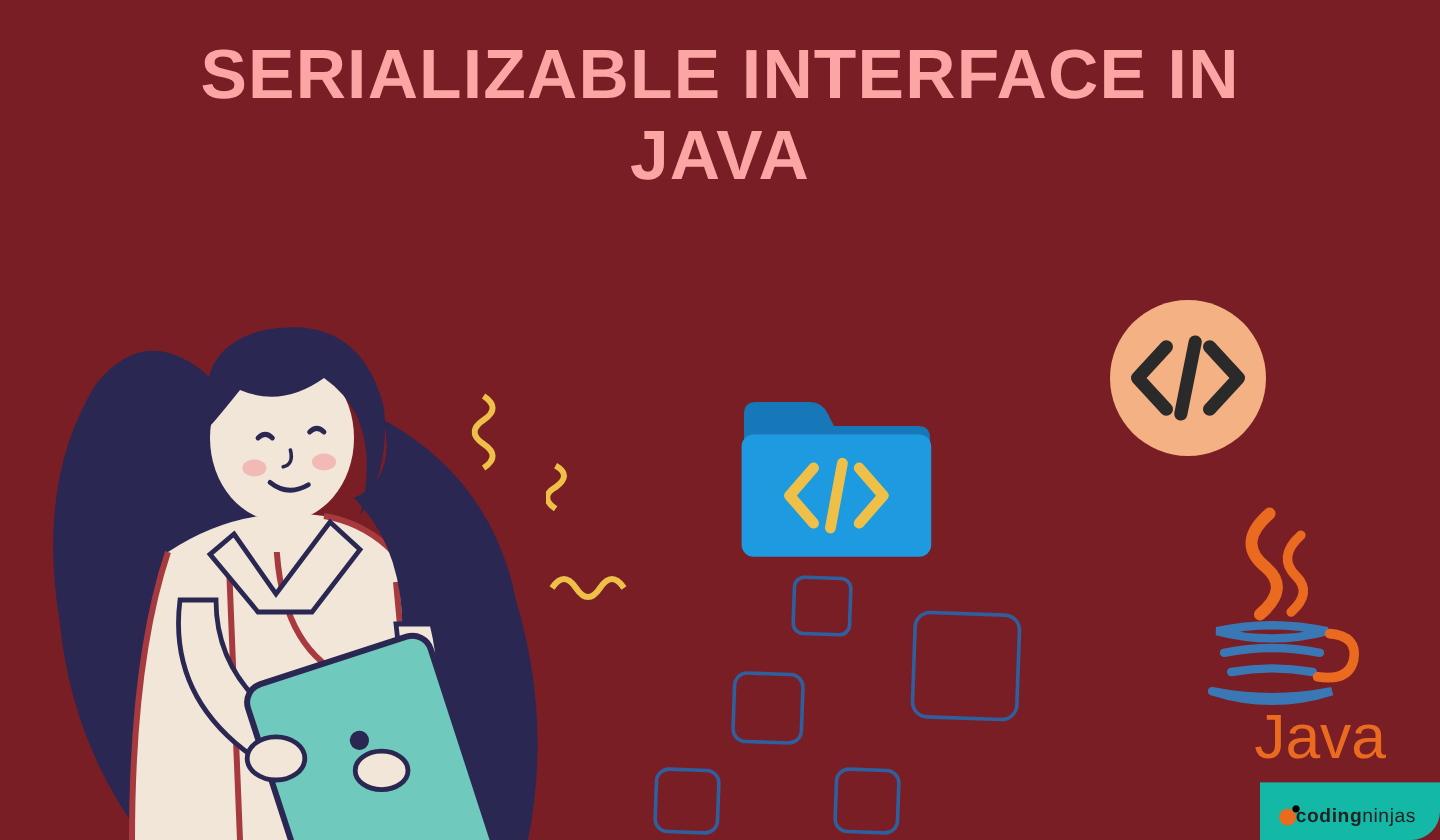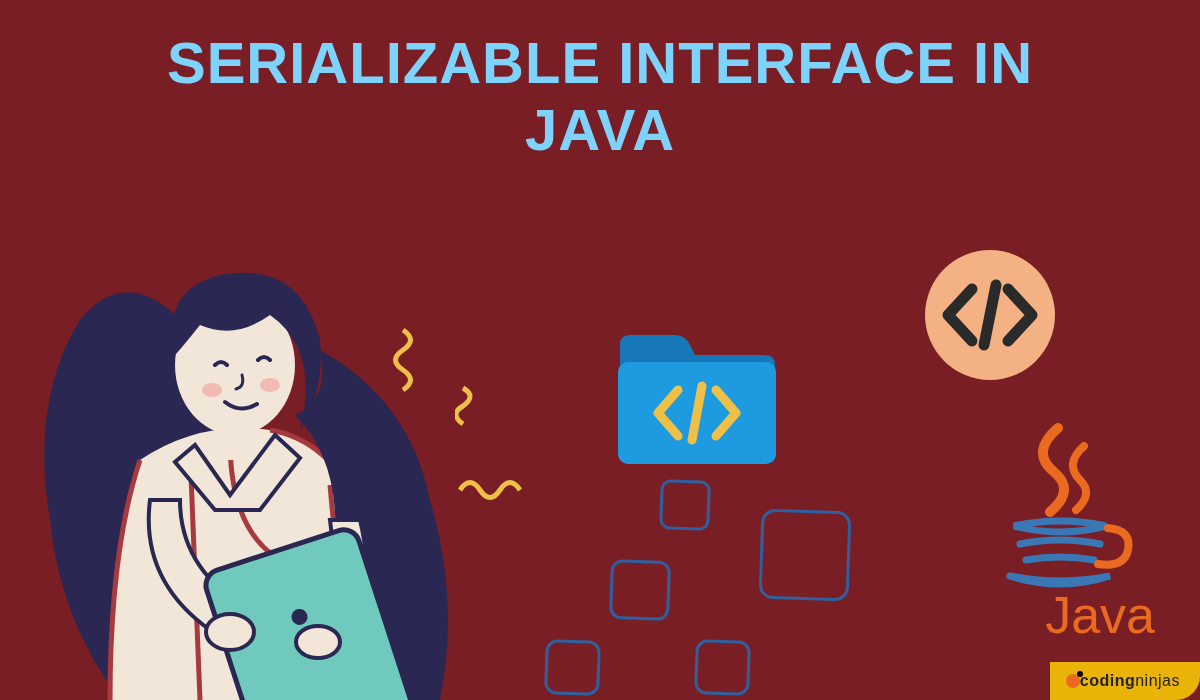--- a/index.html
+++ b/index.html
@@ -12,21 +12,21 @@
     font-family: Arial, sans-serif;
     border-radius: 24px;
   }
   .title {
     position: absolute;
     top: 30px;
     left: 50%;
     transform: translateX(-50%);
     width: 900px;
     text-align: center;
-    color: #7dd3fc;
+    color: #fca5a5;
     font-size: 58px;
     font-weight: 900;
     letter-spacing: 1px;
     font-family: 'Arial Black', Arial, sans-serif;
     line-height: 1.15;
   }
   
   .woman {
     position: absolute;
     left: 20px;
@@ -84,22 +84,22 @@
     position: absolute;
     stroke: #eec047;
     stroke-width: 5;
     fill: none;
   }
   
   .watermark {
     position: absolute;
     right: 0;
     bottom: 0;
-    background: #eab308;
-    padding: 10px 20px 10px 16px;
+    background: #14b8a6;
+    padding: 20px 20px 10px 16px;
     display: flex;
     align-items: center;
     gap: 0;
   }
   .wm-dot {
     width: 14px;
     height: 14px;
     background: #ea6a1f;
     border-radius: 50%;
     position: relative;

